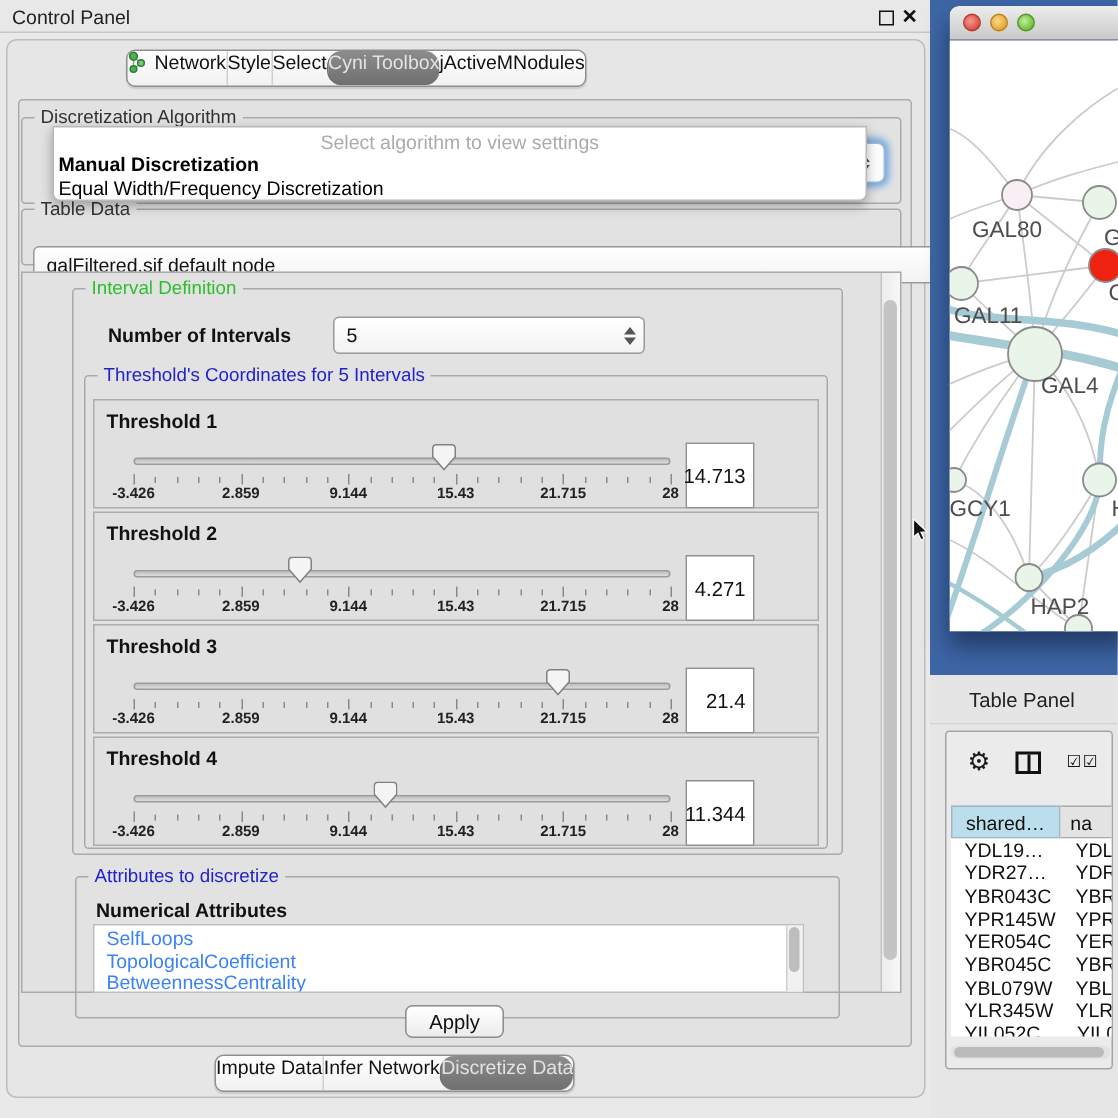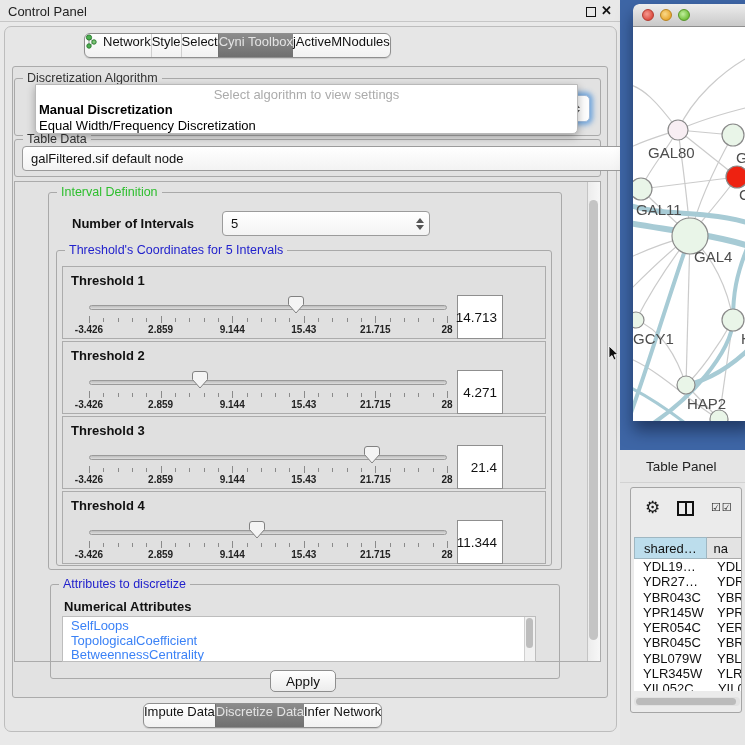--- a/index.html
+++ b/index.html
@@ -20,21 +20,21 @@
     border:1px solid #ABABAB; border-radius:3px; }
 
   
   .seg-bar { display:flex; height:25px; border:1px solid #8F8F8F; border-radius:6px;
     background:linear-gradient(#FFFFFF,#F1F1F1); overflow:hidden;
     box-shadow:0 1px 1px rgba(0,0,0,0.12); }
   .seg { display:flex; gap:5px; padding:0 0; font-size:13px;
     color:#111; white-space:nowrap; border-left:1px solid #CFCFCF; cursor:default; }
   .seg:first-child { border-left:none; }
   .seg.sel { background:linear-gradient(#8C8C8C,#6F6F6F); color:#E3E3E3;
-    border-left:1px solid #6F6F6F; }
+    border-left:1px solid #6F6F6F;border-radius:10px; }
   .seg.sel + .seg { border-left:none; }
   #top-tabs { left:84px; top:33px; }
   #bottom-tabs { left:143px; top:703px; }
 
   
   .group { border:1px solid #A9A9A9; border-radius:3px; }
   .gtitle { position:absolute; top:-8px; left:8px; padding:0 4px; font-size:12.5px;
     background:#E2E2E2; color:#333; }
   .gtitle.green { color:#2DBE2D; }
   .gtitle.blue  { color:#2222CC; }
@@ -55,21 +55,21 @@
   #td-group { left:14px; top:139px; width:587px; height:38px; }
   .combo { background:linear-gradient(#FFFFFF,#F3F3F3); border:1px solid #9B9B9B;
     border-radius:4px; display:flex; align-items:center; font-size:13px; color:#111;
     padding-left:8px; }
   .stepper { margin-left:auto; margin-right:5px; display:flex; flex-direction:column;
     gap:2px; align-items:center; }
   .stepper .up { width:0; height:0; border-left:4px solid transparent;
     border-right:4px solid transparent; border-bottom:5px solid #555; }
   .stepper .dn { width:0; height:0; border-left:4px solid transparent;
     border-right:4px solid transparent; border-top:5px solid #555; }
-  #td-combo { left:22px; top:146px; width:639px; height:25px; }
+  #td-combo { left:22px; top:164px; width:639px; height:25px; }
 
   
   #scroll-area { left:14px; top:181px; width:587px; height:481px; border:1px solid #ABABAB;
     background:#E2E2E2; overflow:hidden; }
   #v-scrollbar { left:587px; top:182px; width:13px; height:479px;
     background:linear-gradient(to right,#ECECEC,#F7F7F7); border-left:1px solid #C4C4C4; }
   #v-thumb { left:589px; top:200px; width:9px; height:440px; background:#C4C4C4;
     border-radius:5px; }
 
   #interval-group { left:48px; top:192px; width:514px; height:378px; }
@@ -444,25 +444,25 @@
 
 <div class="abs" id="v-scrollbar"></div>
 <div class="abs" id="v-thumb"></div>
 
 <div class="abs" id="apply-btn">Apply</div>
 
 <div class="abs seg-bar" id="bottom-tabs">
   <div class="seg">
       <span>Impute Data</span>
     </div>
+  <div class="seg">
+      <span>Infer Network</span>
+    </div>
   <div class="seg sel">
       <span>Discretize Data</span>
-    </div>
-  <div class="seg">
-      <span>Infer Network</span>
     </div>
 </div>
 
 <div class="abs" id="desktop"></div>
 
 <div class="abs" id="net-window">
   <div id="mac-titlebar">
     <div class="light" id="light-red"></div>
     <div class="light" id="light-yellow"></div>
     <div class="light" id="light-green"></div>

